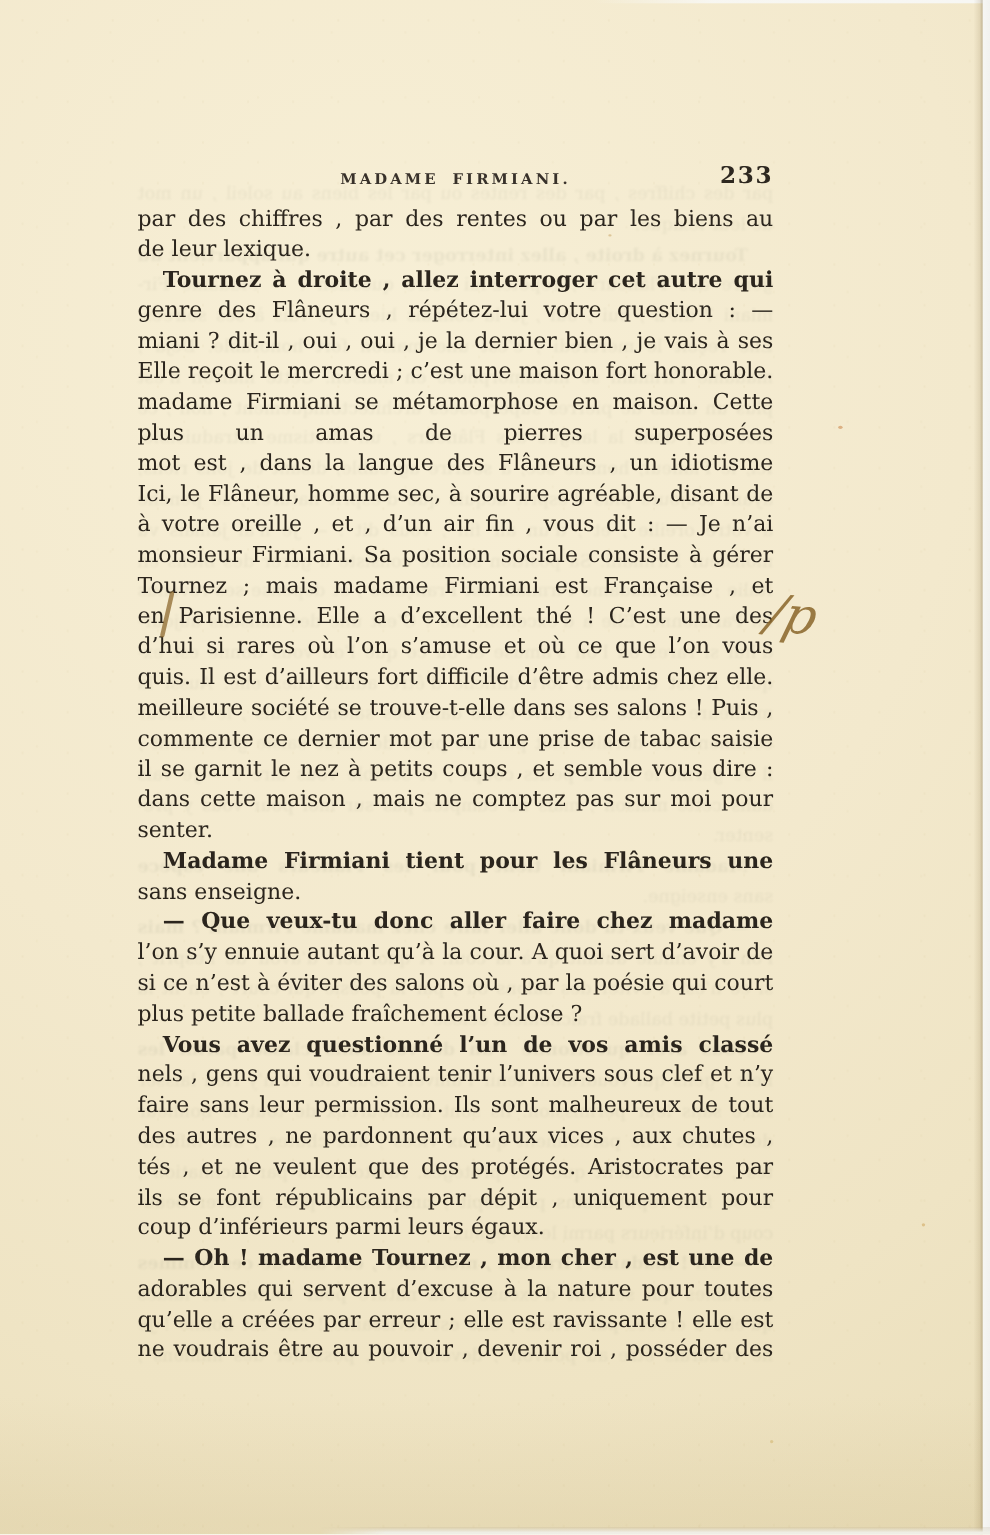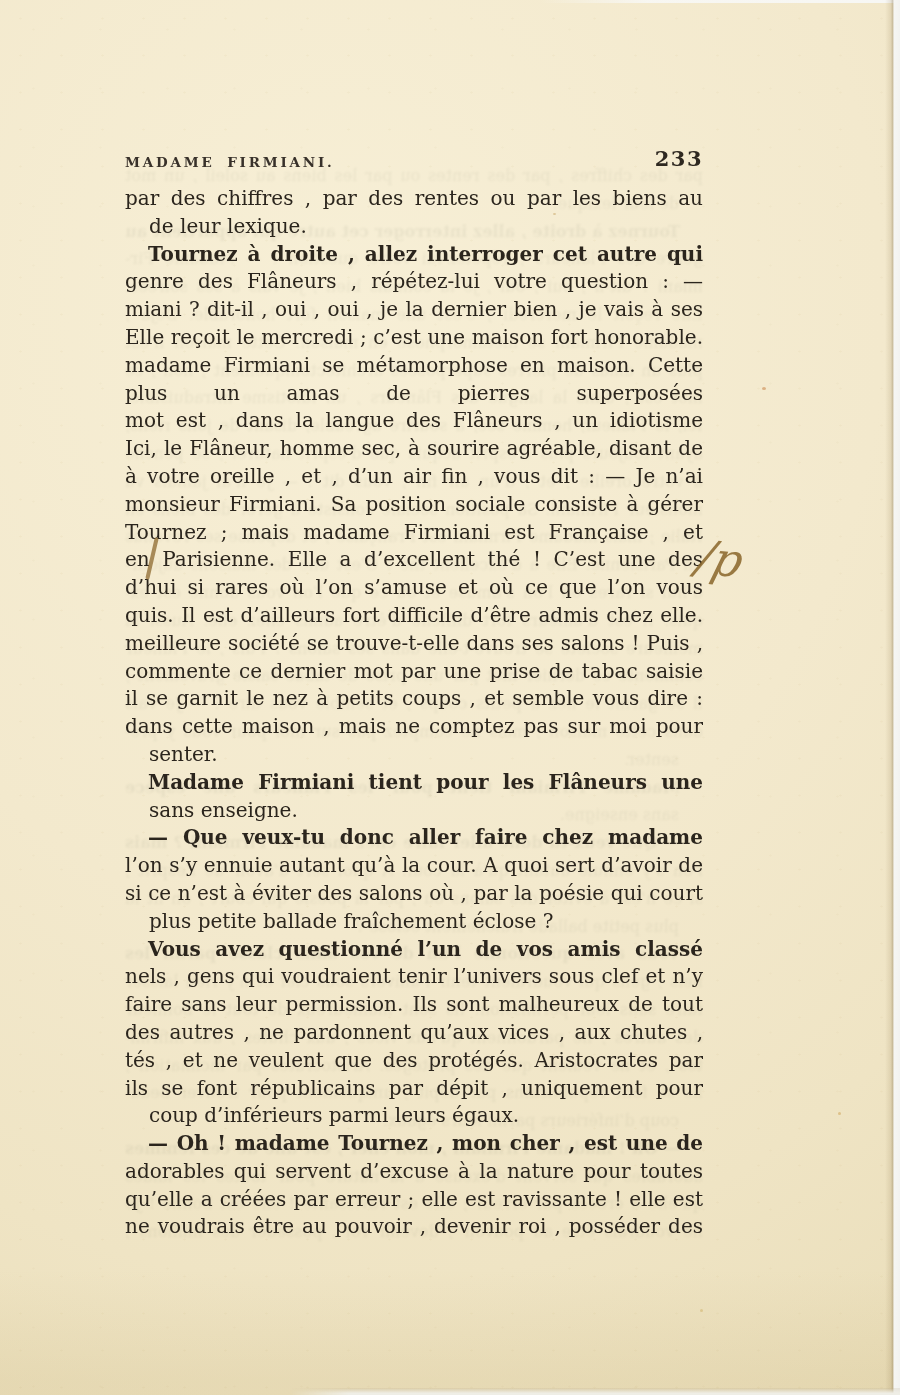--- a/index.html
+++ b/index.html
@@ -28,40 +28,40 @@
   }
   .edge-bottom{
     position:absolute;bottom:0;left:290px;width:610px;height:7px;z-index:6;pointer-events:none;
     background:linear-gradient(to bottom, rgba(140,115,70,.12), #efeee6 75%);
     -webkit-mask-image:linear-gradient(to right, transparent, #000 10%);
             mask-image:linear-gradient(to right, transparent, #000 10%);
   }
   
   .header{
     position:absolute;top:152px;left:125px;width:578px;height:26px;z-index:3;
-    text-align:left;color:#38312a;
+    text-align:center;color:#38312a;
   }
   .header .title{
     font-weight:bold;font-size:13.5px;letter-spacing:2.8px;word-spacing:5px;
   }
   .header .pagenum{
     position:absolute;right:0;top:-6px;font-size:21px;font-weight:600;
     letter-spacing:1.5px;color:#2e2820;
   }
   
   .text{
     position:absolute;top:185px;left:125px;width:578px;z-index:3;
     font-size:20px;line-height:27.8px;color:#2b251d;
     text-rendering:optimizeLegibility;
   }
   .line{
     text-align:justify;text-align-last:justify;height:27.8px;overflow:hidden;
   }
   .line.indent{text-indent:23px;font-weight:bold;}
-  .line.endline{text-align-last:left;margin-left:24px;}
+  .line.endline{text-align-last:left;}
   
   .bleed{
     position:absolute;top:162px;left:125px;width:578px;z-index:1;
     font-size:16px;line-height:27.8px;color:#6b705a;
     transform:scaleX(-1);filter:blur(1.1px);opacity:.085;pointer-events:none;
   }
   
   .margin-mark{
     position:absolute;left:698px;top:532px;z-index:4;
     font-size:46px;font-style:italic;color:#8d6a2f;opacity:.88;

